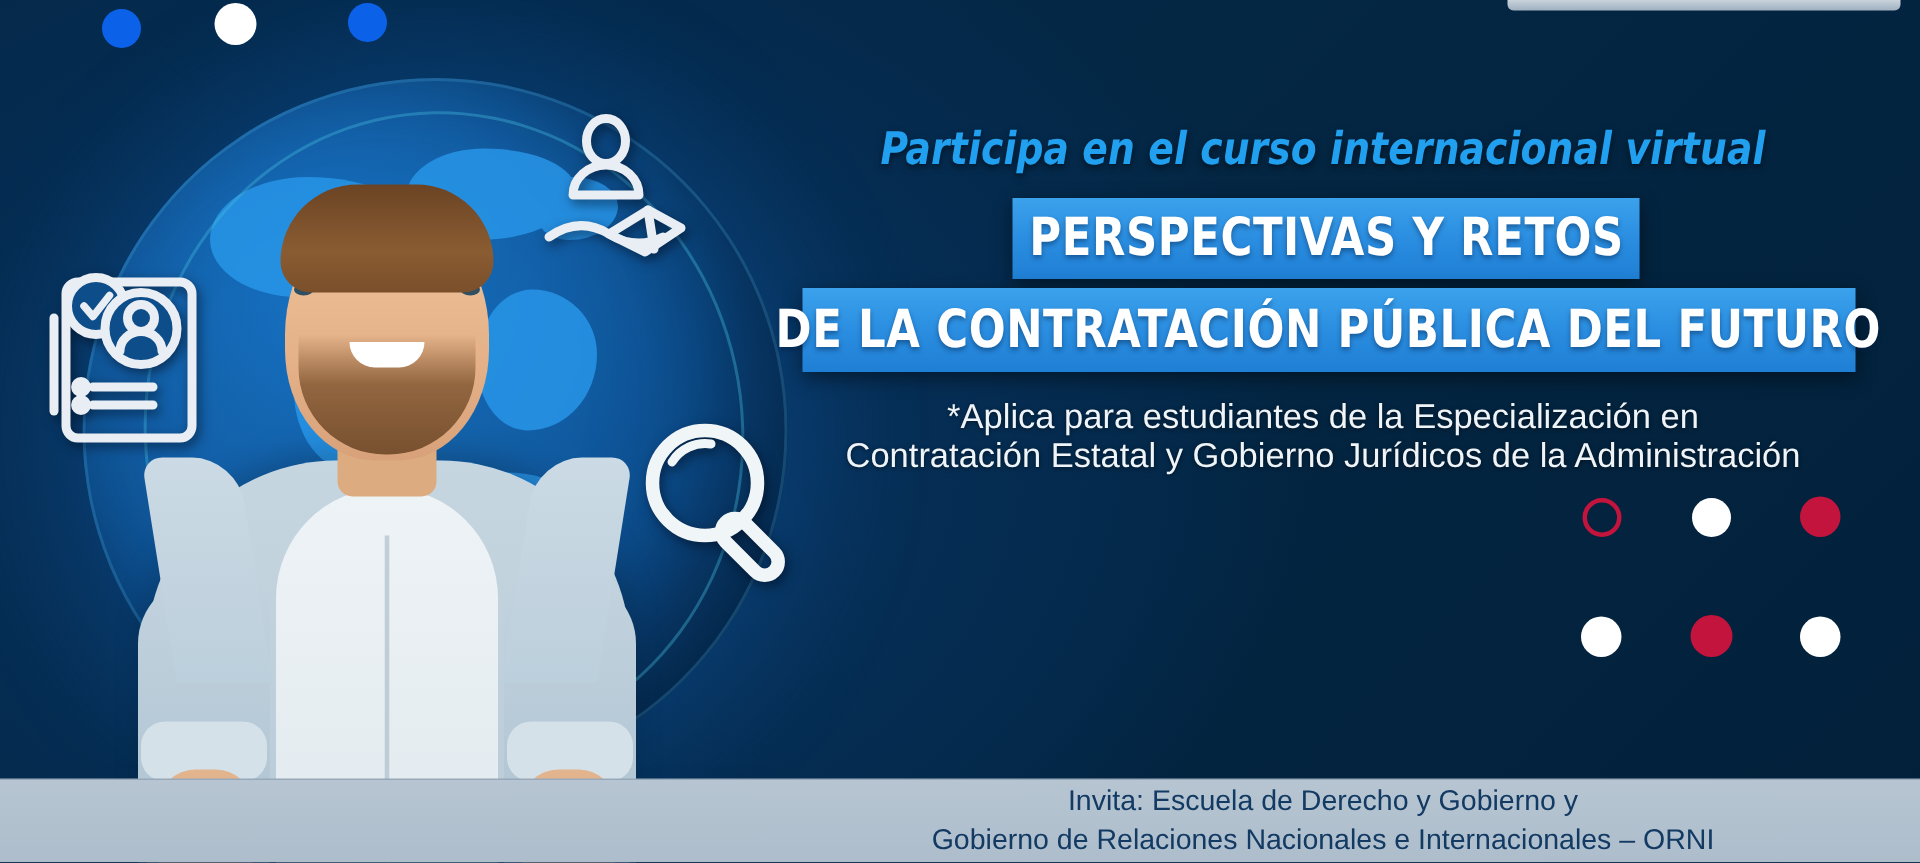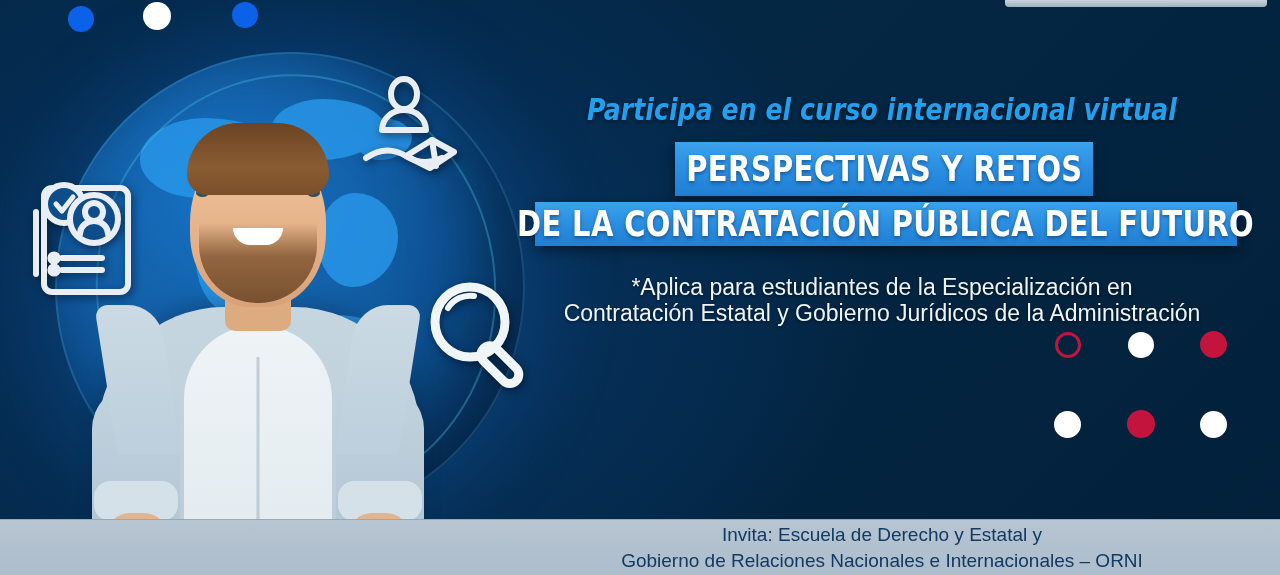--- a/index.html
+++ b/index.html
@@ -95,21 +95,21 @@
   .mouth{ position:absolute; left:50%; transform:translateX(-50%); bottom:330px; width:50px; height:17px; background:#fff; border-radius:0 0 26px 26px; }
 
   
   .ico{ position:absolute; filter:drop-shadow(2px 3px 4px rgba(0,10,25,.55)); }
   .ico svg{ display:block; }
 
   
   .dot{ position:absolute; border-radius:50%; }
 
   
-  .content{ position:absolute; left:520px; top:16px; width:760px; height:519px; }
+  .content{ position:absolute; left:520px; top:6px; width:760px; height:519px; }
 
   .kicker{
     position:absolute; left:0; top:76px; width:724px;
     text-align:center;
     font-family:"DejaVu Sans Condensed","Liberation Sans Narrow","Liberation Sans", sans-serif;
     font-weight:700; font-style:italic;
     font-size:30px; letter-spacing:.1px;
     color:#22a0f0;
     transform:scaleX(.93); transform-origin:center;
     text-shadow:0 2px 5px rgba(0,0,0,.5);
@@ -121,21 +121,21 @@
     background:linear-gradient(180deg,#3ba2ec 0%,#2a8de0 52%,#1f7fd4 100%);
     box-shadow:0 4px 12px rgba(0,0,0,.45);
     display:flex; align-items:center; justify-content:center;
     color:#ffffff;
     font-family:"DejaVu Sans Condensed","Liberation Sans Narrow","Liberation Sans", sans-serif;
     font-weight:700;
     white-space:nowrap;
     text-shadow:0 2px 4px rgba(0,30,70,.45);
   }
   .bar1{ left:155px; top:126px; width:418px; height:54px; font-size:35px; letter-spacing:.4px; }
-  .bar2{ left:15px;  top:186px; width:702px; height:44px; font-size:35px; letter-spacing:.4px; }
+  .bar2{ left:15px;  top:186px; width:702px; height:56px; font-size:35px; letter-spacing:.4px; }
   .bar1 span, .bar2 span{ display:block; transform:scaleX(.92); }
 
   .note{
     position:absolute; left:0; top:258px; width:724px;
     text-align:center; color:#eef4f8;
     font-family:"Liberation Sans", sans-serif;
     font-size:23px; line-height:26px; font-weight:400;
     text-shadow:0 1px 3px rgba(0,0,0,.55);
   }
 
@@ -255,18 +255,18 @@
 
     <div class="note">
       <div>*Aplica para estudiantes de la Especialización en</div>
       <div>Contratación Estatal y Gobierno Jurídicos de la Administración</div>
     </div>
 
   </div>
 
   <div class="footer">
     <div class="footer-text">
-      <div>Invita: Escuela de Derecho y Estatal y</div>
+      <div>Invita: Escuela de Derecho y Gobierno y</div>
       <div>Gobierno de Relaciones Nacionales e Internacionales – ORNI</div>
     </div>
   </div>
 
 </div>
 
 </body></html>

